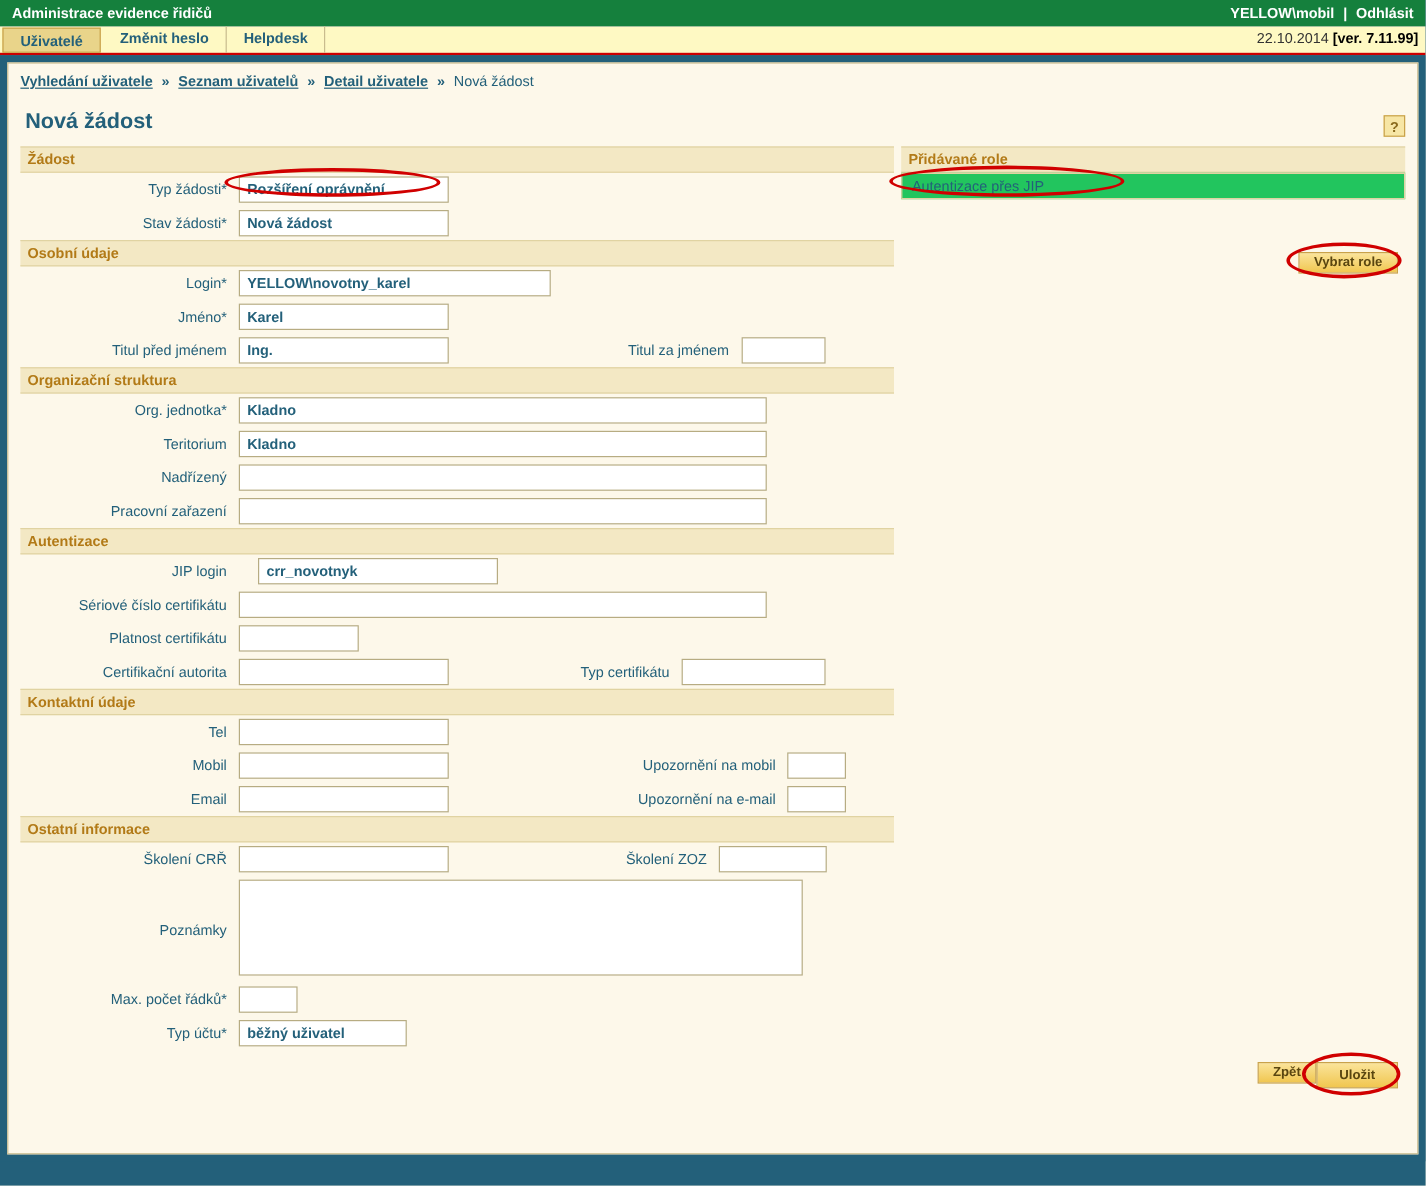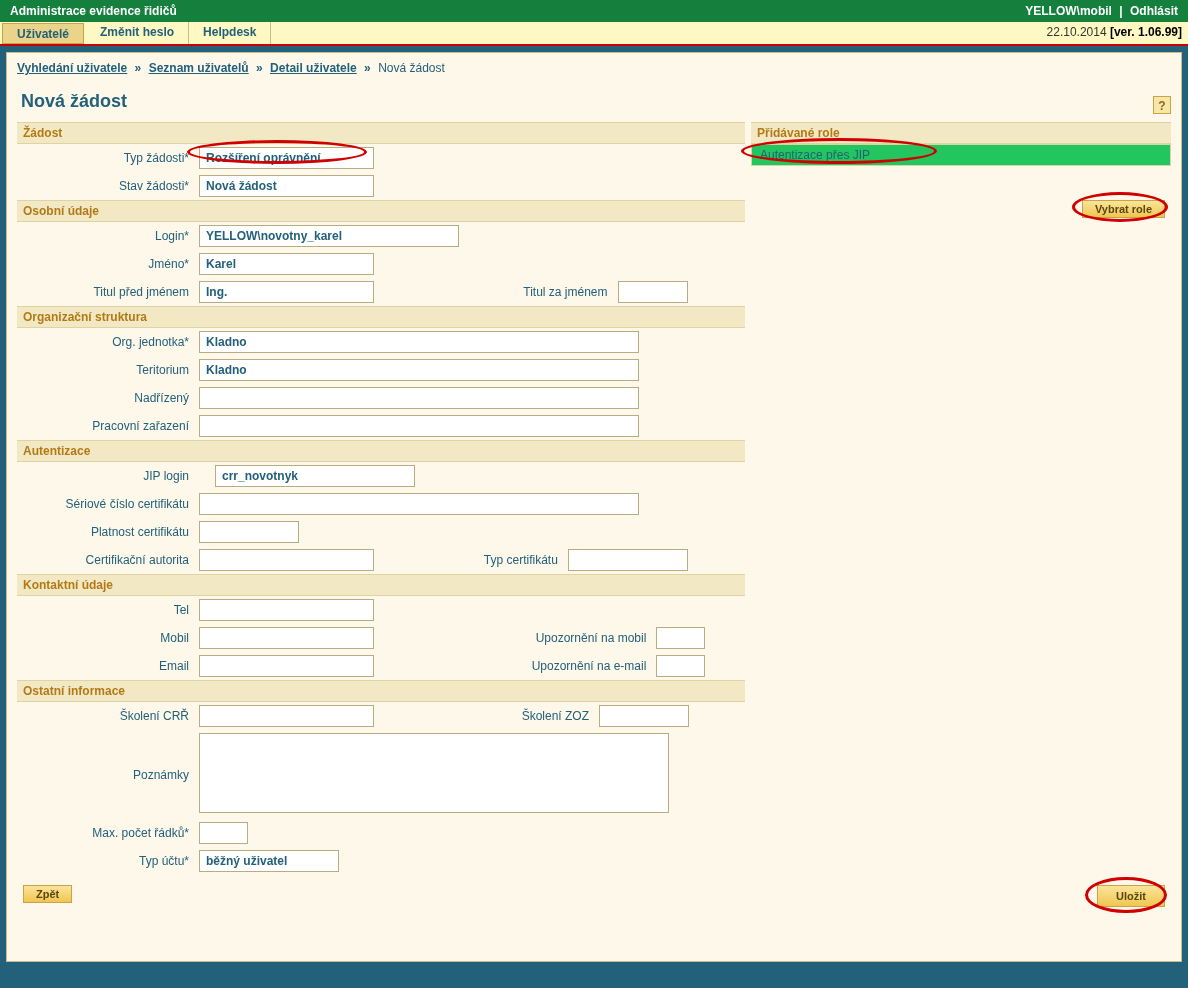--- a/index.html
+++ b/index.html
@@ -109,23 +109,23 @@
   .btn {
     border: 1px solid #c9a24a;
     background: linear-gradient(#fbe49a, #f0c650);
     color: #5a4610;
     font-family: inherit;
     font-size: 11px;
     padding: 2px 12px;
     cursor: pointer;
     font-weight: bold;
   }
-  .btn-area-right { position: absolute; right: 6px; top: 28px; }
+  .btn-area-right { position: absolute; right: 6px; top: 38px; }
   .footer-btns {
-    display: flex; justify-content: space-between;
+    display: flex; justify-content: flex-end;
     padding: 10px 6px 0 6px;
   }
   .highlight-ellipse {
     position: absolute;
     border: 3px solid #d00000;
     border-radius: 50%;
     pointer-events: none;
   }
   .textarea-wrap { position: relative; display: inline-block; }
 </style>
@@ -142,21 +142,21 @@
 </div>
 
 <div class="menubar">
   <div class="tabs">
     <div class="tab active">Uživatelé</div>
     <div class="tab">Změnit heslo</div>
     <div class="tab">Helpdesk</div>
   </div>
   <div class="version">
     <span>22.10.2014</span>
-    <b>[ver. 1.06.99]</b>
+    <b>[ver. 7.11.99]</b>
   </div>
 </div>
 
 <div class="body-outer">
   <div class="content-card">
 
     <div class="breadcrumb">
       <a href="#">Vyhledání uživatele</a>
       <span class="sep">»</span>
       <a href="#">Seznam uživatelů</a>

